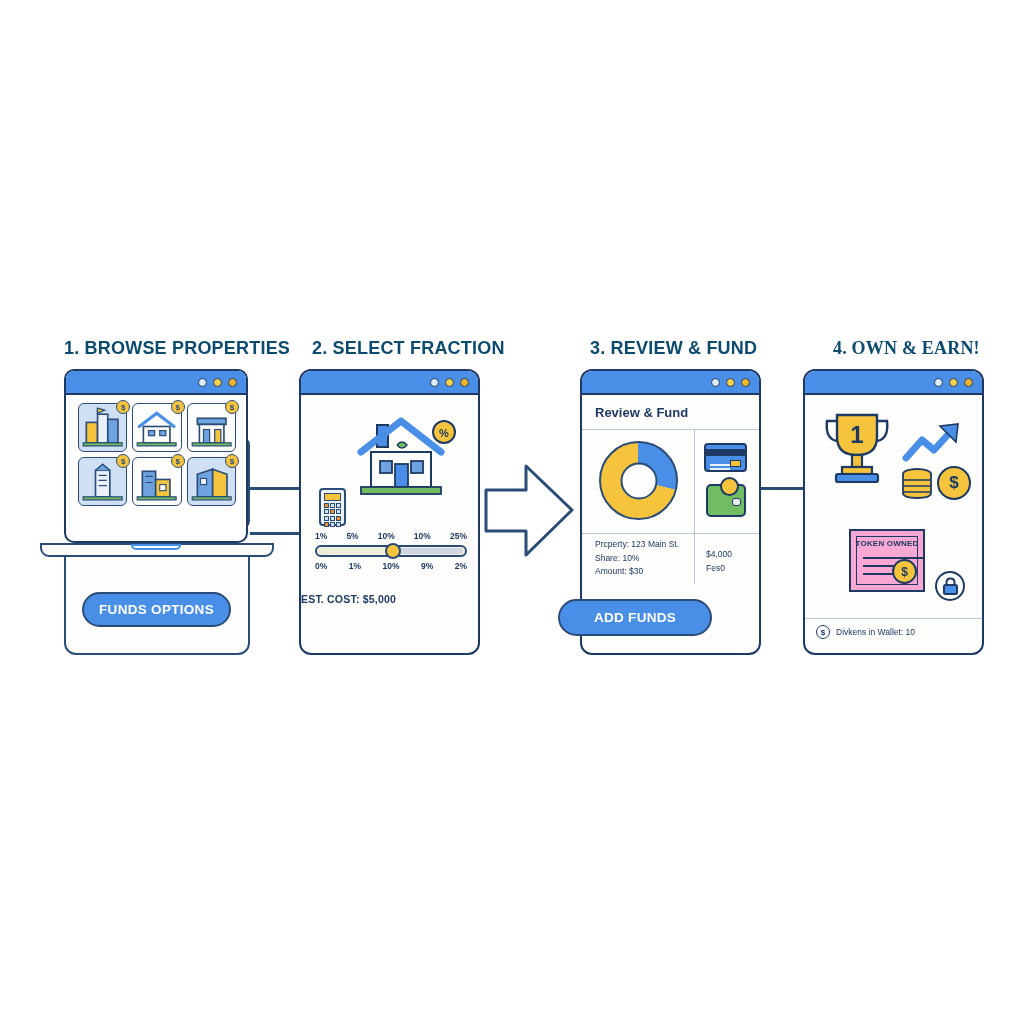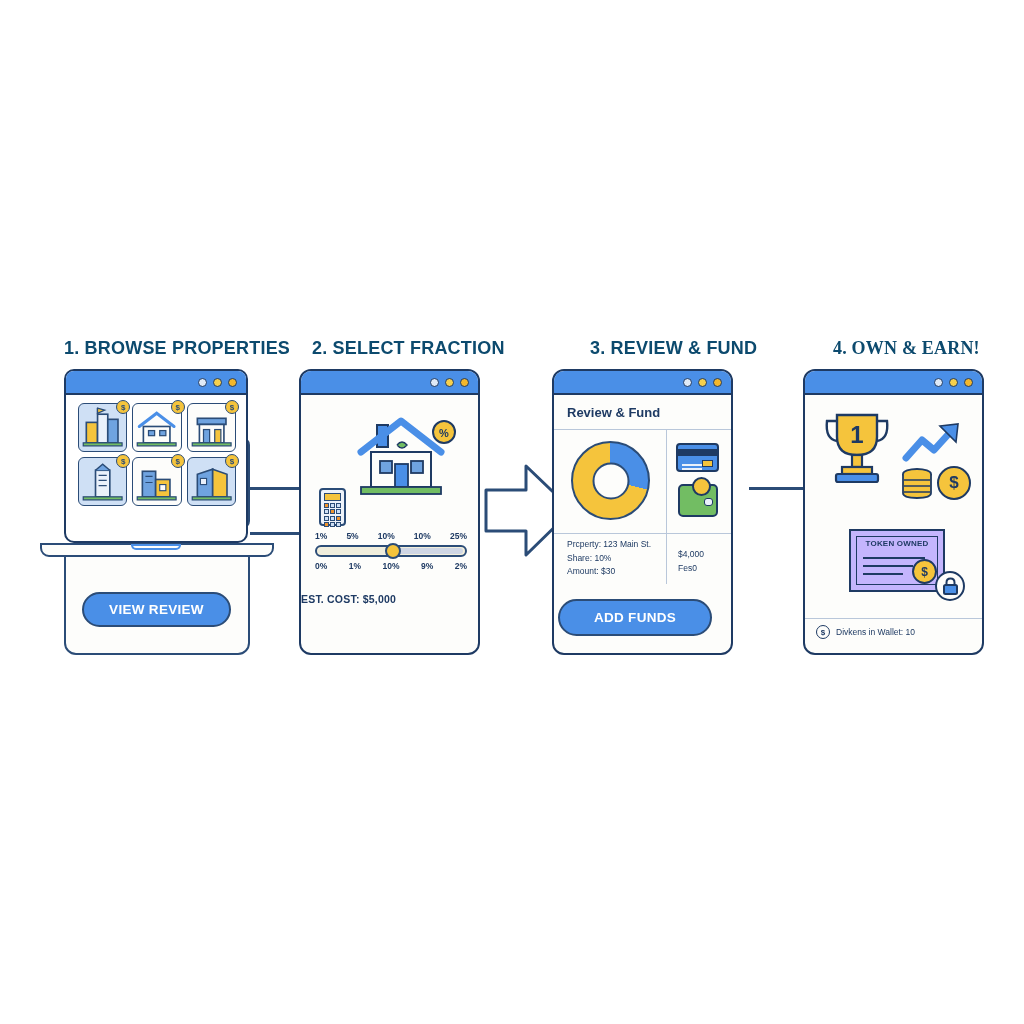--- a/index.html
+++ b/index.html
@@ -255,21 +255,21 @@
 
   
   #big-arrow {
     position: absolute;
     left: 484px; top: 458px;
     width: 92px; height: 105px;
   }
 
   
   #step3-window {
-    left: 552px; top: 369px;
+    left: 580px; top: 369px;
     width: 181px; height: 286px; padding-left: 40px;
   }
   #review-title {
     position: absolute;
     left: 13px; top: 34px;
     font-size: 13px;
     font-weight: 700;
     color: #1e3a63;
   }
   .hr-line {
@@ -404,22 +404,22 @@
     border-radius: 50%;
     background: #f5c43c;
     border: 2.2px solid #1e3a63;
     box-sizing: border-box;
     display: flex; align-items: center; justify-content: center;
     font-size: 17px; font-weight: 700; color: #1e3a63;
   }
   .certificate {
     position: absolute;
     left: 44px; top: 158px;
-    width: 96px; height: 63px;
-    background: #c4b5fd;
+    width: 76px; height: 63px;
+    background: #f9a8d4;
     border: 2.2px solid #1e3a63;
     box-sizing: border-box;
   }
   .cert-inner {
     position: absolute;
     left: 5px; top: 5px;
     right: 5px; bottom: 5px;
     border: 1.4px solid #1e3a63;
   }
   .cert-label {
@@ -566,21 +566,21 @@
         </svg>
         <span class="coin-badge">$</span>
       </div>
 
     </div>
   </div>
 
   <div id="laptop-base"></div>
   <div id="laptop-notch"></div>
 
-  <div class="pill-btn" id="view-options-btn">VIEW REVIEW</div>
+  <div class="pill-btn" id="view-options-btn">FUNDS OPTIONS</div>
 
   <div class="step-title" style="left:312px; top:338px;">2. SELECT FRACTION</div>
 
   <div class="window" id="step2-window">
     <div class="titlebar">
       <span class="dot d1"></span>
       <span class="dot d2"></span>
       <span class="dot d3"></span>
     </div>
 

